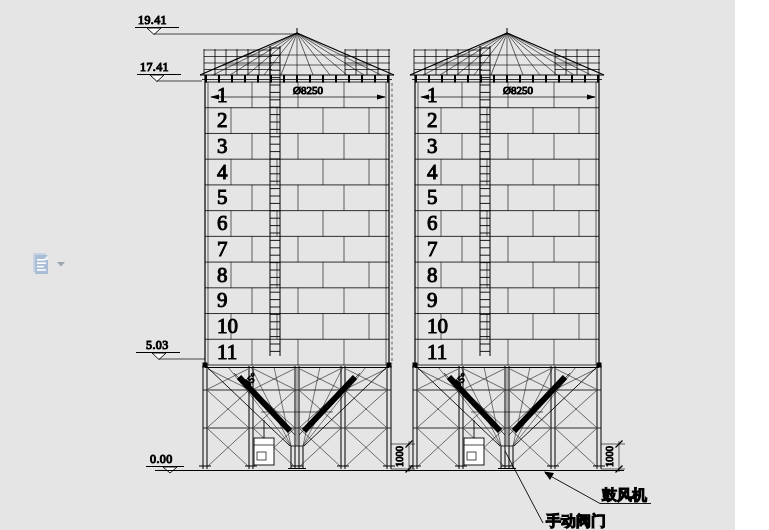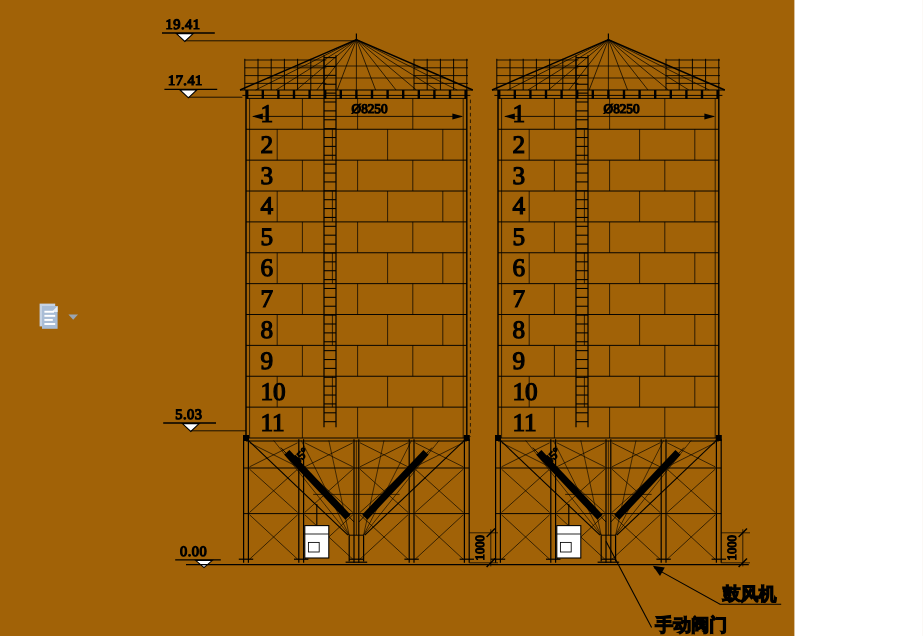--- a/index.html
+++ b/index.html
@@ -1,16 +1,16 @@
 <!DOCTYPE html>
 <html><head>
 <meta charset="utf-8">
 <style>
   html,body{margin:0;padding:0;background:#ffffff;}
-  .stage{position:relative;width:662px;height:530px;background:#a16207;overflow:hidden;
+  .stage{position:relative;width:735px;height:530px;background:#e5e5e5;overflow:hidden;
          font-family:"Liberation Sans",sans-serif;}
   svg text{fill:#000;}
   .num {font-family:"Liberation Serif",serif;font-size:21px;}
   .elev{font-family:"Liberation Serif",serif;font-size:12px;letter-spacing:.4px;}
   .dim {font-family:"Liberation Serif",serif;font-size:11px;}
   .dimr{font-family:"Liberation Serif",serif;font-size:10.5px;}
   .ang {font-family:"Liberation Serif",serif;font-size:10px;}
   .cjk {font-family:"Liberation Sans",sans-serif;font-size:15px;font-weight:bold;}
   .paste-btn{position:absolute;left:28px;top:250px;width:42px;height:30px;cursor:pointer;}
 </style>

